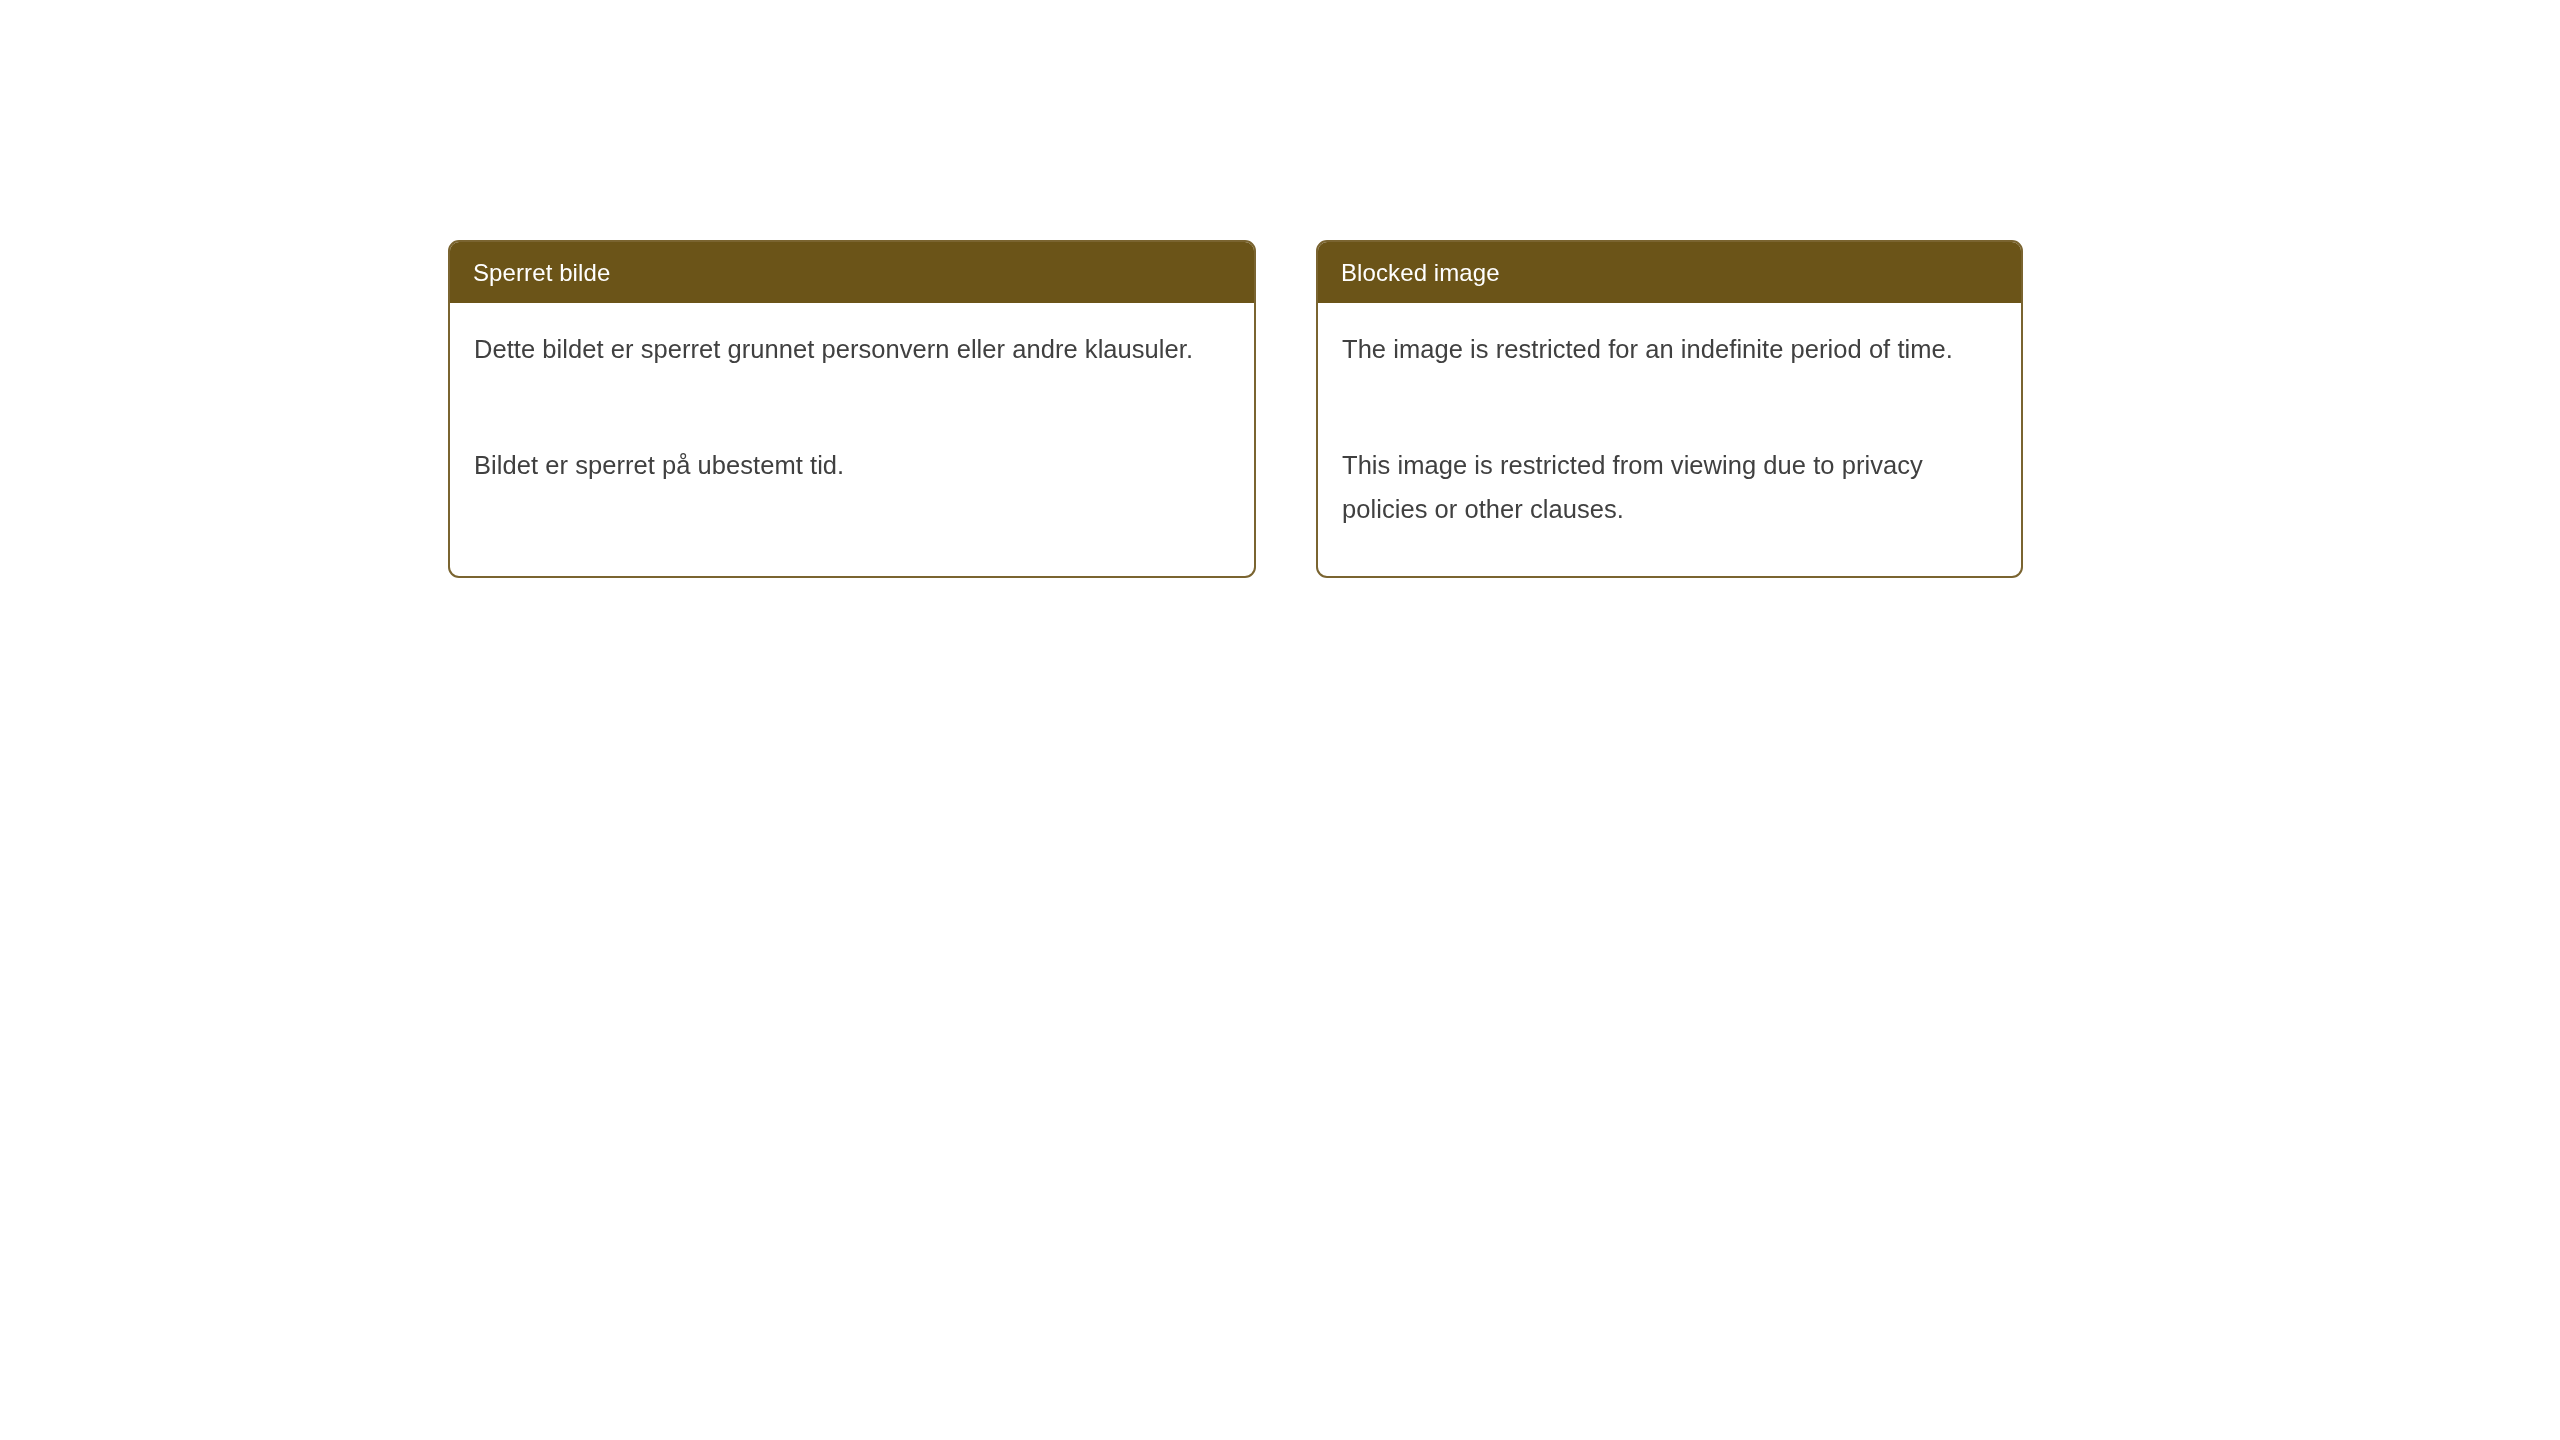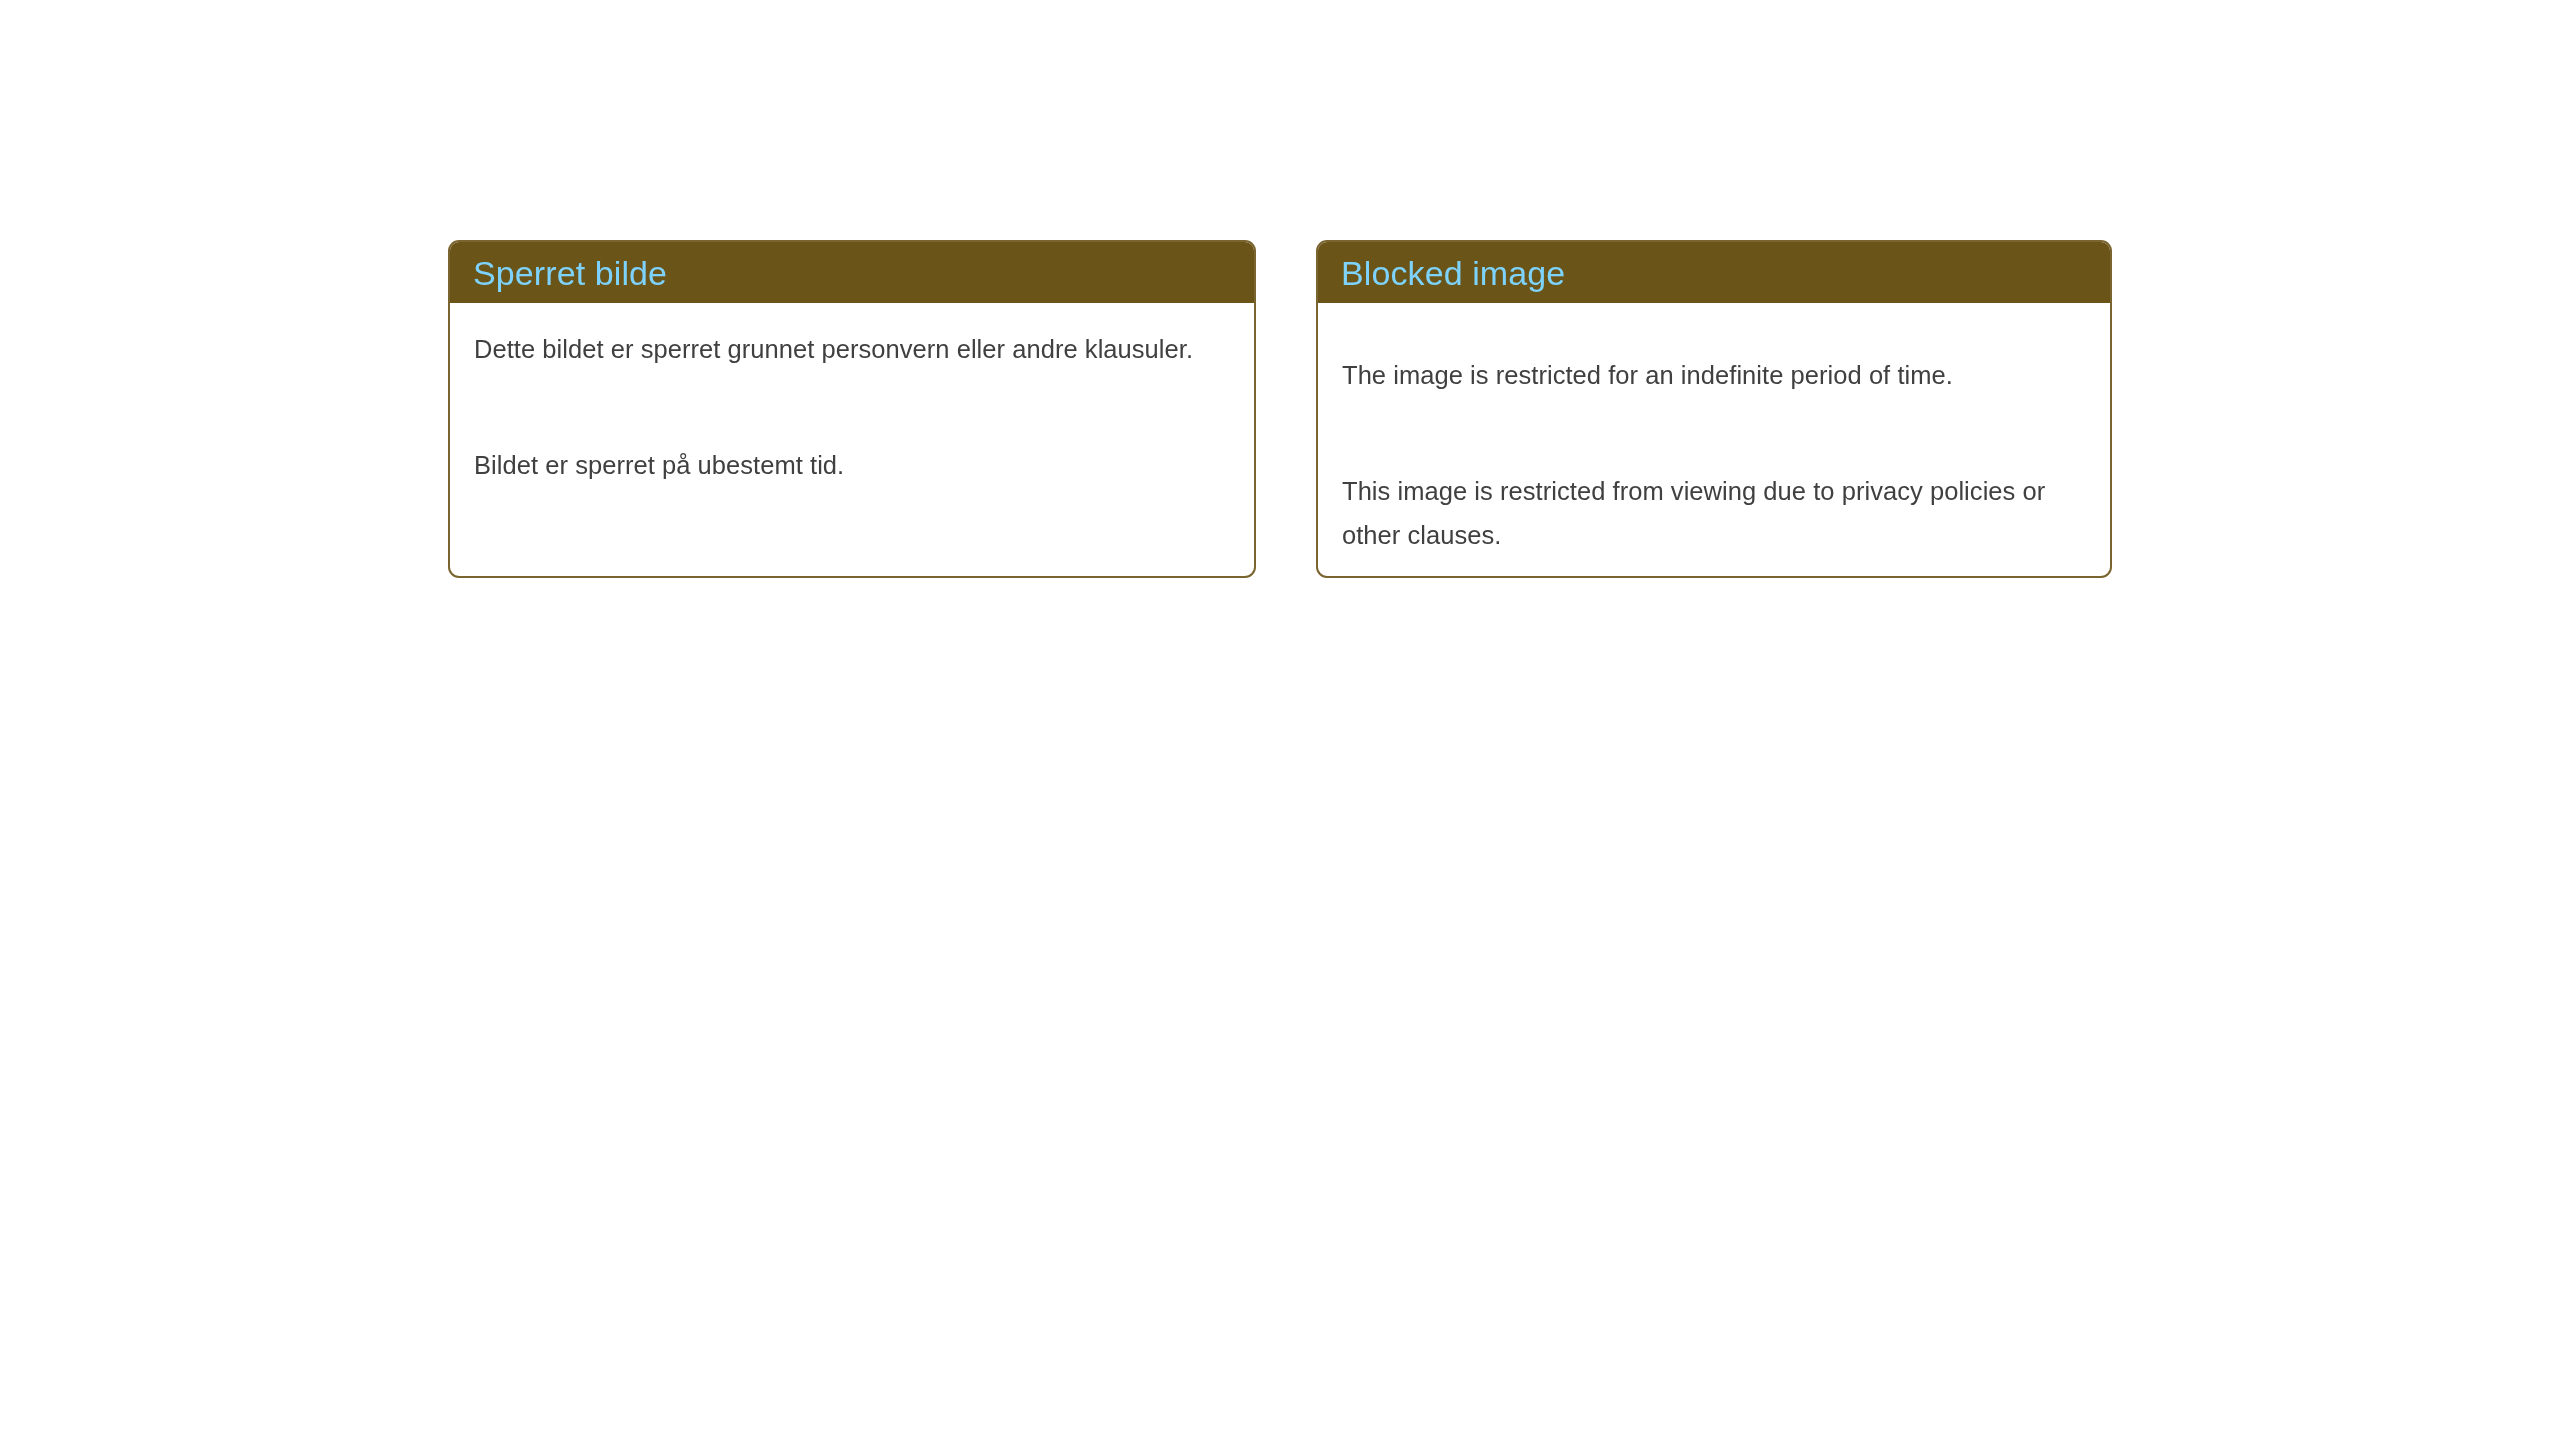--- a/index.html
+++ b/index.html
@@ -30,35 +30,35 @@
     box-sizing: border-box;
     background: #ffffff;
     border: 2px solid #7a6430;
     border-radius: 11px;
     overflow: hidden;
     display: flex;
     flex-direction: column;
   }
 
   .notice-card.card-no { left: 448px;  width: 808px; }
-  .notice-card.card-en { left: 1316px; width: 796px; gap: 26px; }
+  .notice-card.card-en { left: 1316px; width: 707px; }
 
   .card-header {
     background: #6b5418;
     height: 61px;
     flex: 0 0 61px;
     display: flex;
     align-items: center;
     padding: 0 0 0 23px;
     box-sizing: border-box;
   }
 
   .card-title {
-    color: #7dd3fc;
-    font-size: 34px;
+    color: #ffffff;
+    font-size: 24px;
     font-weight: 400;
     line-height: 1;
     letter-spacing: 0.1px;
     white-space: nowrap;
   }
 
   .card-body {
     flex: 1 1 auto;
     padding: 24px 20px 0 24px;
     box-sizing: border-box;

